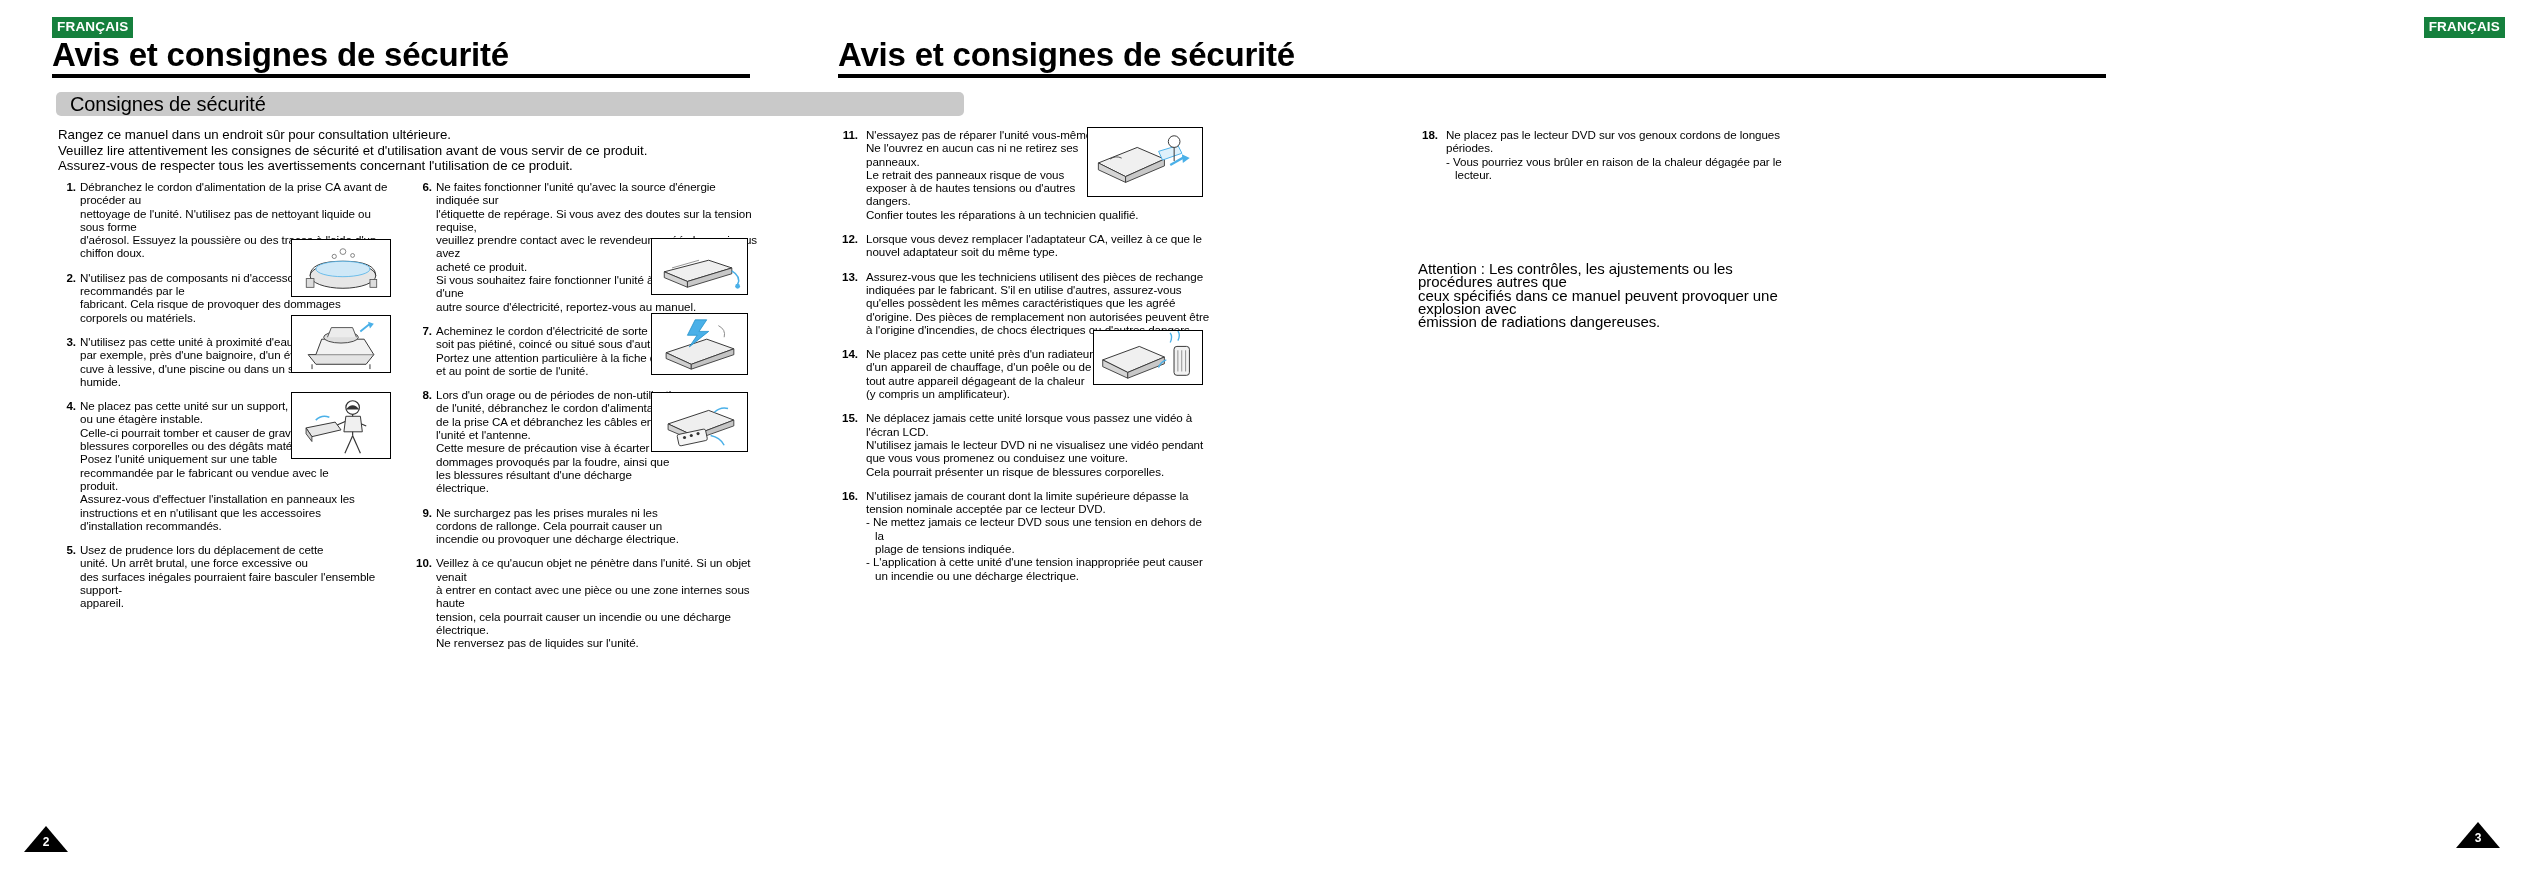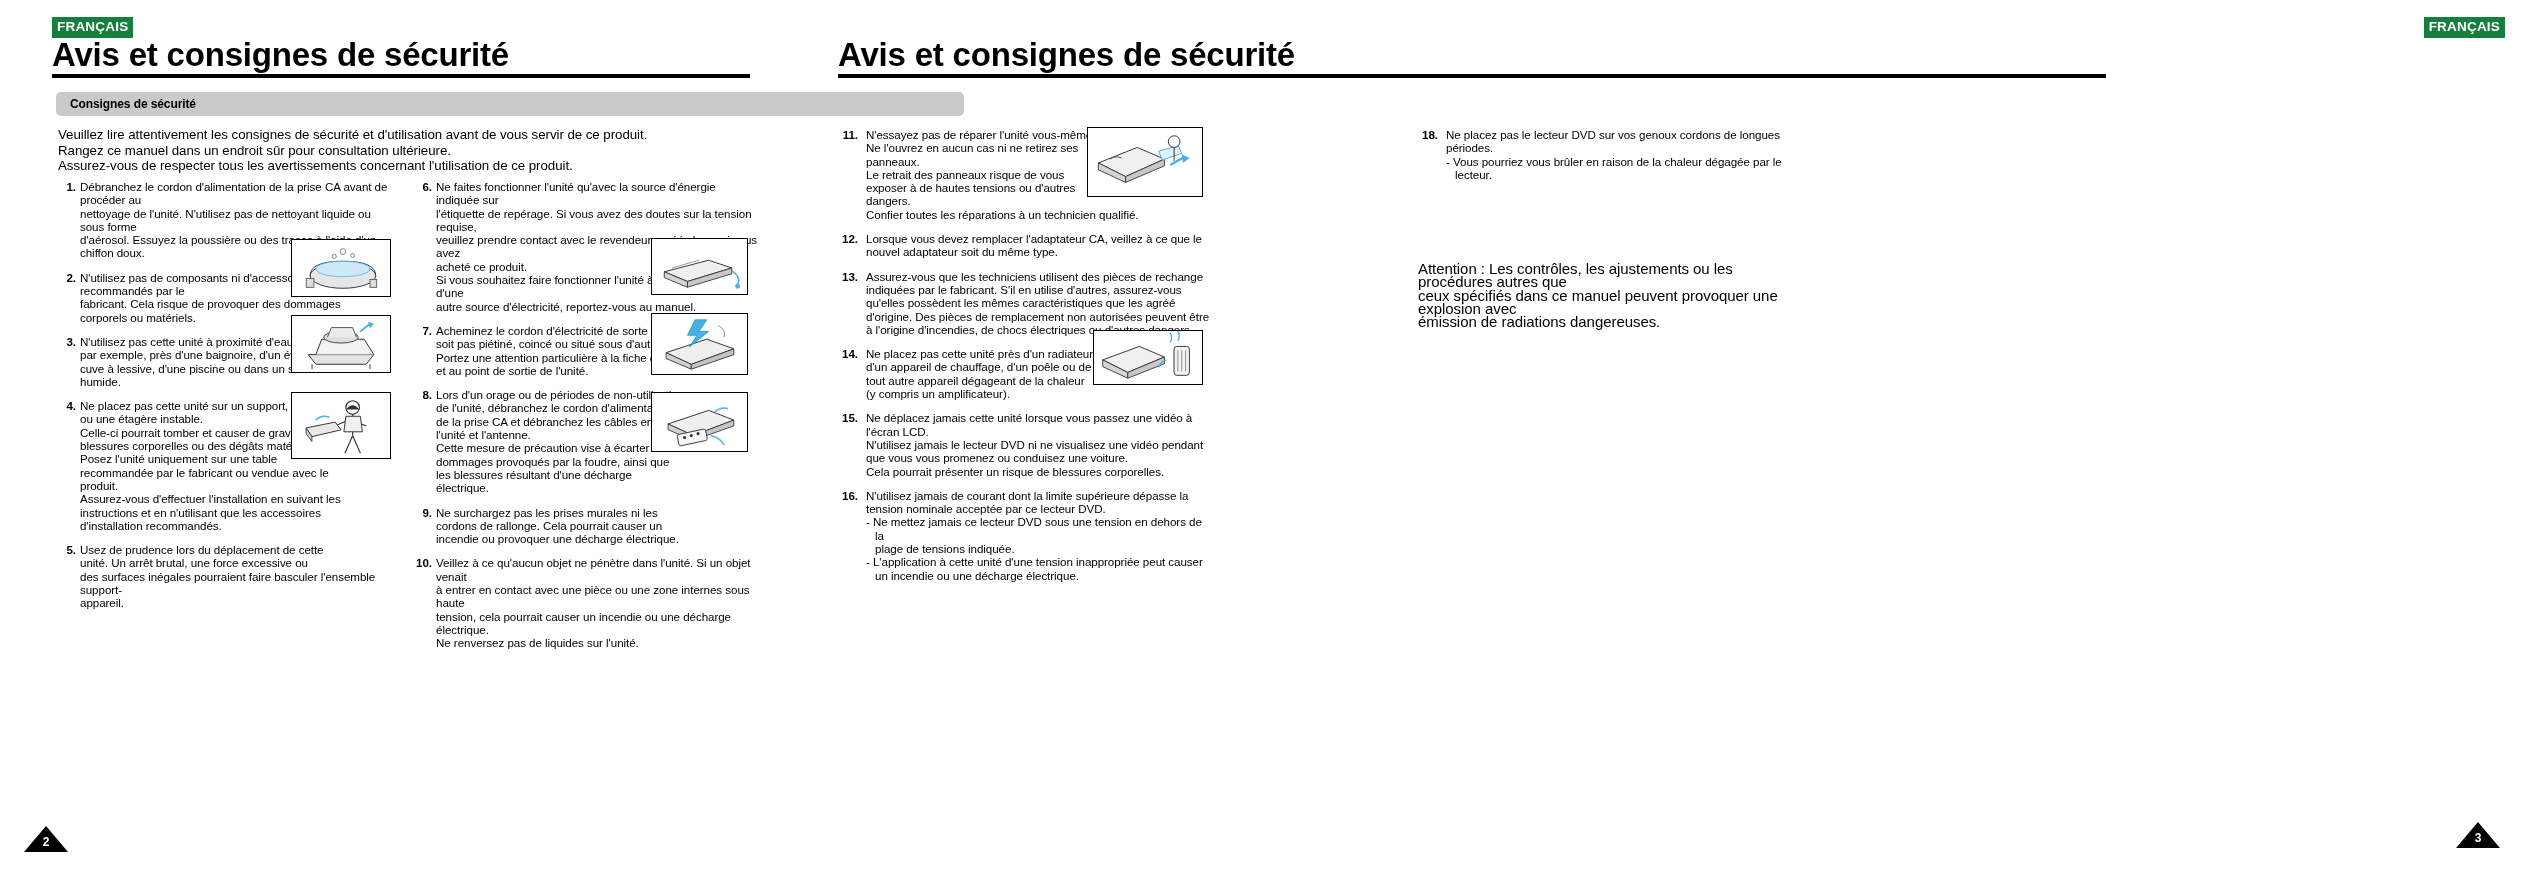--- a/index.html
+++ b/index.html
@@ -77,22 +77,22 @@
     top: 92px;
     width: 908px;
     height: 24px;
     background: #c9c9c9;
     border-radius: 5px;
   }
   .section-bar-label {
     position: absolute;
     left: 70px;
     top: 95px;
-    font-size: 12px;
-    font-weight: bold;
+    font-size: 20px;
+    font-weight: normal;
     letter-spacing: -0.1px;
     line-height: 18px;
     text-align: center;
   }
 
   
   .intro {
     position: absolute;
     left: 58px;
     top: 127px;
@@ -191,22 +191,22 @@
 
     <div class="lang-tag lang-tag-left">FRANÇAIS</div>
 
     <div class="page-title title-left">Avis et consignes de sécurité</div>
     <div class="title-rule rule-left"></div>
 
     <div class="section-bar"></div>
     <div class="section-bar-label">Consignes de sécurité</div>
 
     <div class="intro">
+      <div>Rangez ce manuel dans un endroit sûr pour consultation ultérieure.</div>
       <div>Veuillez lire attentivement les consignes de sécurité et d'utilisation avant de vous servir de ce produit.</div>
-      <div>Rangez ce manuel dans un endroit sûr pour consultation ultérieure.</div>
       <div>Assurez-vous de respecter tous les avertissements concernant l'utilisation de ce produit.</div>
     </div>
 
     <div class="col col-l1">
 
       <div class="item">
         <span class="num">1.</span>
         <p>Débranchez le cordon d'alimentation de la prise CA avant de procéder au</p>
         <p>nettoyage de l'unité. N'utilisez pas de nettoyant liquide ou sous forme</p>
         <p>d'aérosol. Essuyez la poussière ou des traces à l'aide d'un chiffon doux.</p>
@@ -229,21 +229,21 @@
 
       <div class="item">
         <span class="num">4.</span>
         <p>Ne placez pas cette unité sur un support, une table</p>
         <p>ou une étagère instable.</p>
         <p>Celle-ci pourrait tomber et causer de graves</p>
         <p>blessures corporelles ou des dégâts matériels.</p>
         <p>Posez l'unité uniquement sur une table</p>
         <p>recommandée par le fabricant ou vendue avec le</p>
         <p>produit.</p>
-        <p>Assurez-vous d'effectuer l'installation en suivant les</p>
+        <p>Assurez-vous d'effectuer l'installation en panneaux les</p>
         <p>instructions et en n'utilisant que les accessoires</p>
         <p>d'installation recommandés.</p>
       </div>
 
       <div class="item">
         <span class="num">5.</span>
         <p>Usez de prudence lors du déplacement de cette</p>
         <p>unité. Un arrêt brutal, une force excessive ou</p>
         <p>des surfaces inégales pourraient faire basculer l'ensemble support-</p>
         <p>appareil.</p>

